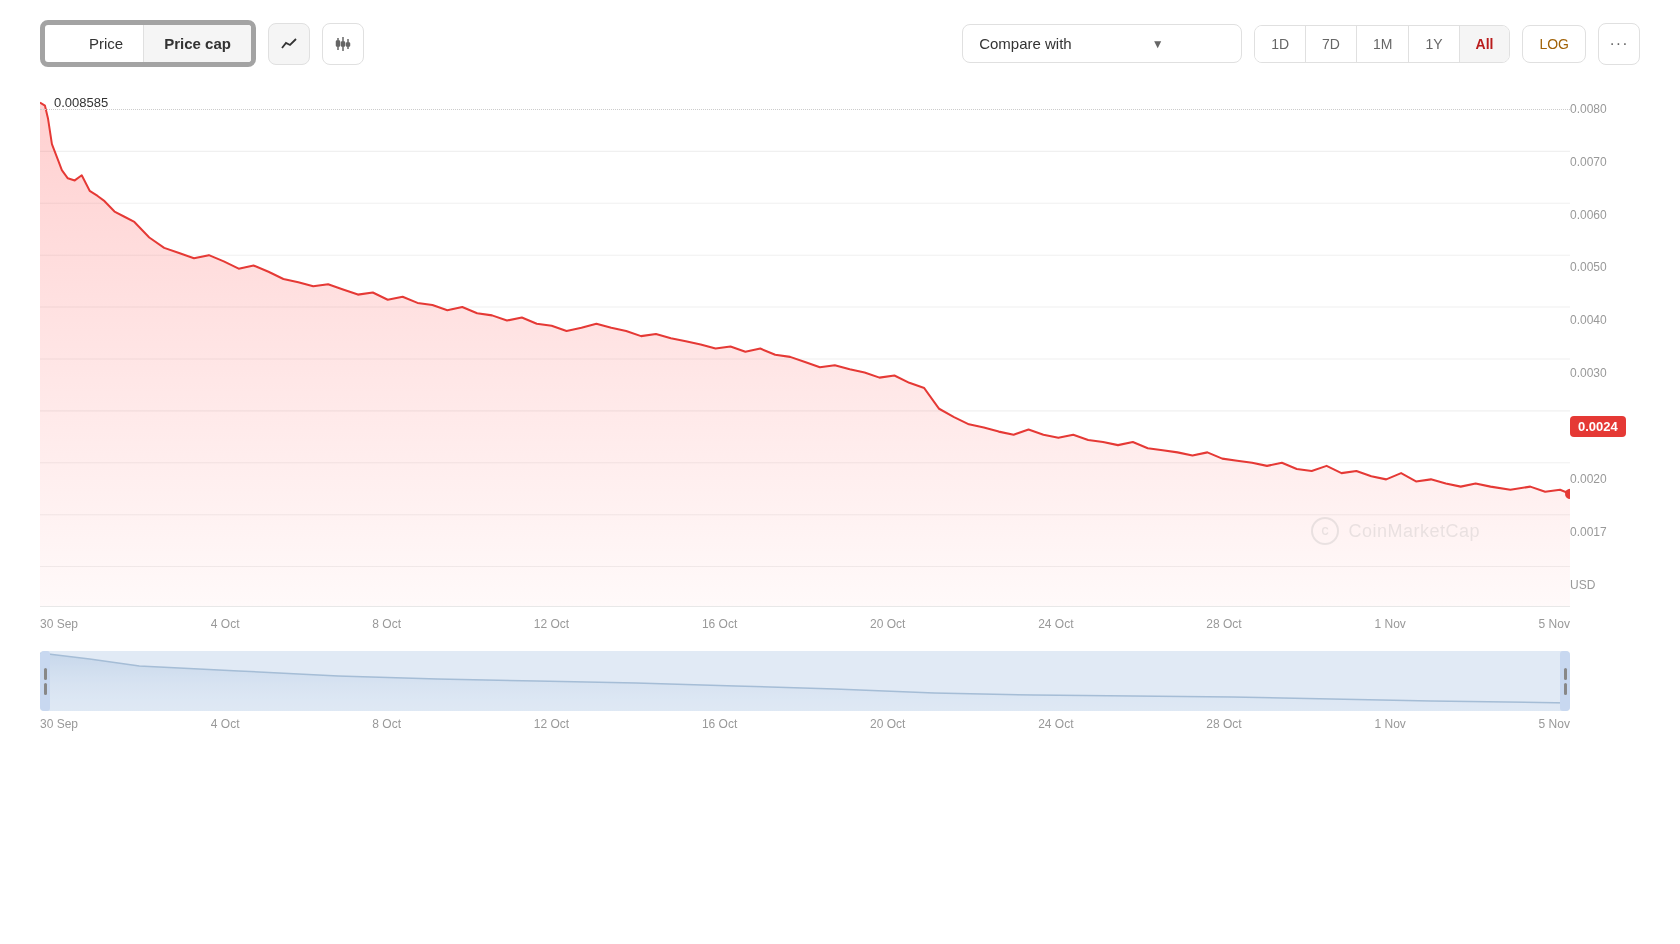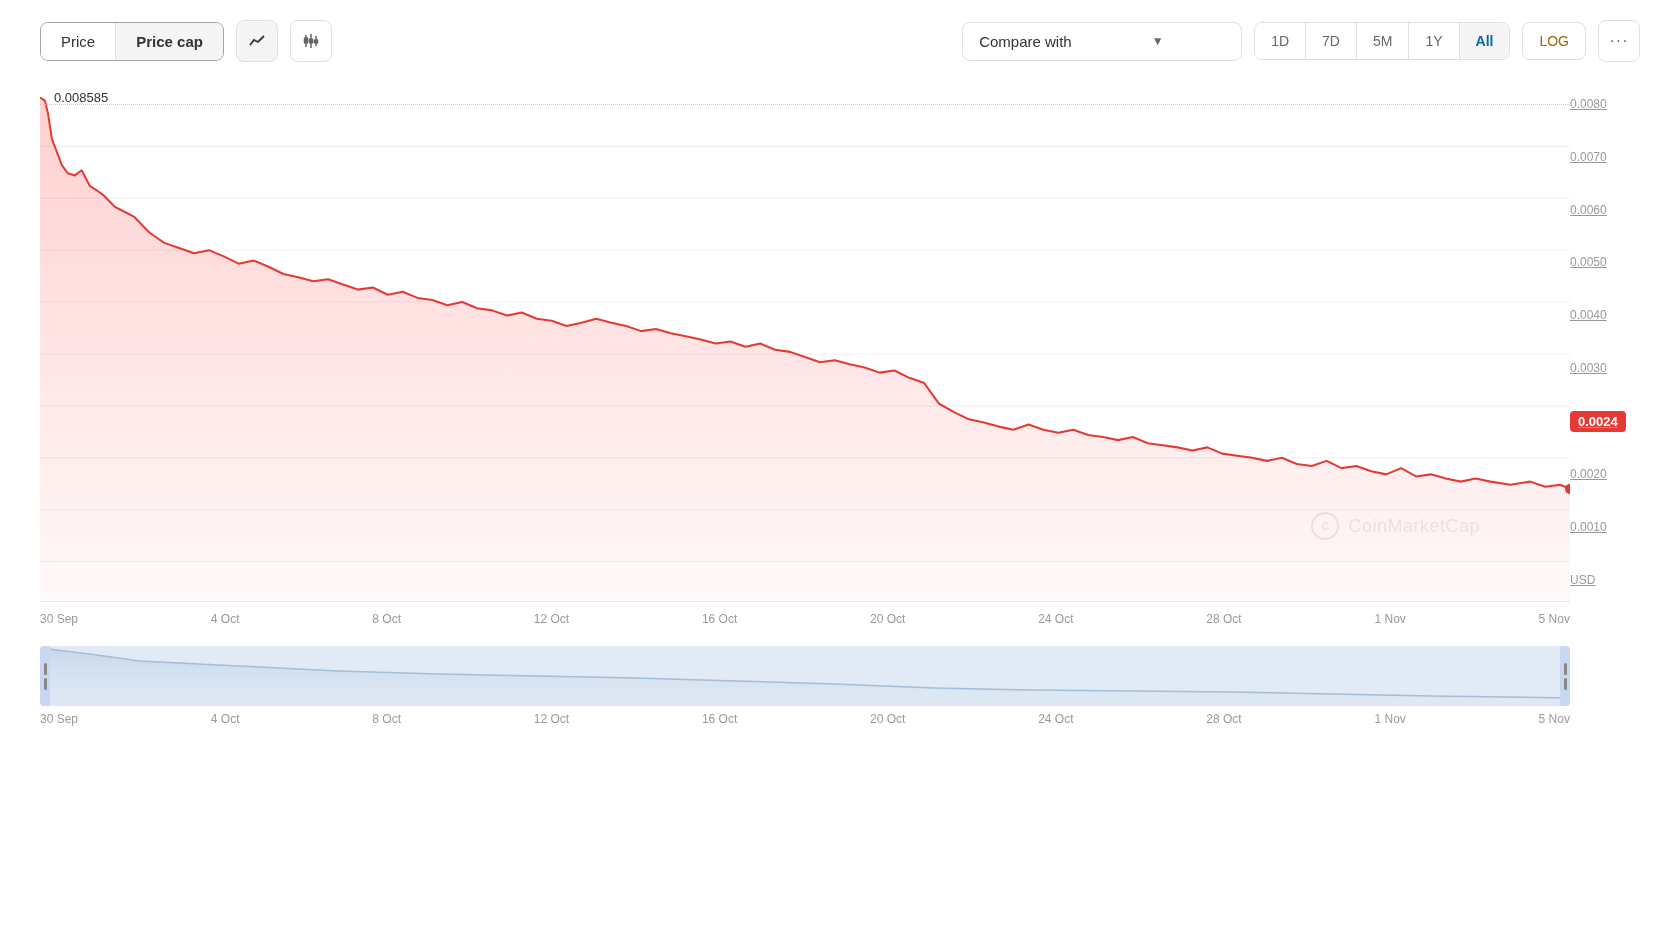--- a/index.html
+++ b/index.html
@@ -14,23 +14,24 @@
 
     .toolbar {
       display: flex;
       align-items: center;
       padding: 20px 40px;
       gap: 12px;
     }
 
     .btn-group {
       display: flex;
-      border: 1px solid #a3a3a3;
+      border: 5px solid #a3a3a3;
       border-radius: 8px;
       overflow: hidden;
+      padding-left: 24px;
     }
 
     .btn {
       padding: 10px 20px;
       background: #fff;
       border: none;
       cursor: pointer;
       font-size: 15px;
       color: #333;
       font-weight: 500;
@@ -100,21 +101,21 @@
       cursor: pointer;
       font-size: 14px;
       color: #666;
       font-weight: 500;
     }
 
     .tf-btn:last-child { border-right: none; }
 
     .tf-btn.active {
       background: #f5f5f5;
-      color: #0369a1;
+      color: #b91c1c;
       font-weight: 600;
     }
 
     .log-btn {
       padding: 10px 16px;
       background: #fff;
       border: 1px solid #e0e0e0;
       border-radius: 8px;
       cursor: pointer;
       font-size: 14px;
@@ -157,21 +158,20 @@
     .y-axis {
       width: 70px;
       position: relative;
       display: flex;
       flex-direction: column;
       justify-content: flex-end;
       padding: 10px 0;
       align-items: flex-end;
       font-size: 12px;
       color: #999;
-      text-decoration: underline;
     }
 
     .y-label {
       font-size: 12px;
       color: #999;
     }
 
     .price-tag {
       background: #e53935;
       color: #fff;
@@ -307,21 +307,21 @@
   <div class="spacer"></div>
 
   <div class="compare-dropdown">
     <span>Compare with</span>
     <span class="chevron">▼</span>
   </div>
 
   <div class="timeframe-group">
     <button class="tf-btn">1D</button>
     <button class="tf-btn">7D</button>
-    <button class="tf-btn">5M</button>
+    <button class="tf-btn">1M</button>
     <button class="tf-btn">1Y</button>
     <button class="tf-btn active">All</button>
   </div>
 
   <button class="log-btn">LOG</button>
 
   <button class="more-btn">
     <span>···</span>
   </button>
 </div>
@@ -450,21 +450,21 @@
         <span class="y-label">0.0080</span>
         <span class="y-label">0.0070</span>
         <span class="y-label">0.0060</span>
         <span class="y-label">0.0050</span>
         <span class="y-label">0.0040</span>
         <span class="y-label">0.0030</span>
         <div style="position:relative;">
           <span class="price-tag" style="position:relative;">0.0024</span>
         </div>
         <span class="y-label">0.0020</span>
-        <span class="y-label">0.0010</span>
+        <span class="y-label">0.0017</span>
         <span class="y-label">USD</span>
       </div>
     </div>
   </div>
 
   <div class="x-axis">
     <span>30 Sep</span>
     <span>4 Oct</span>
     <span>8 Oct</span>
     <span>12 Oct</span>

